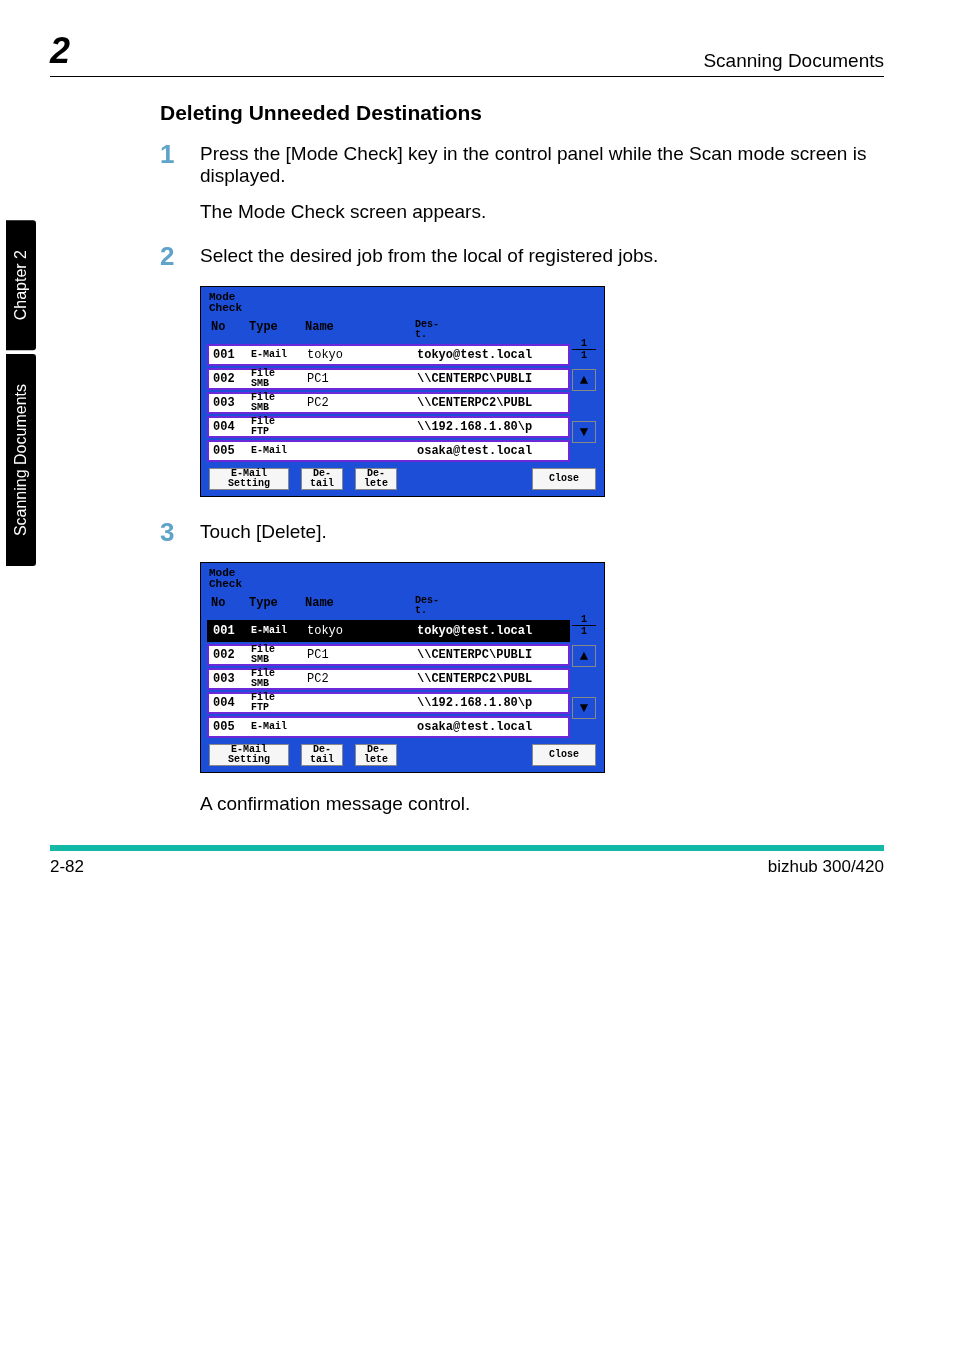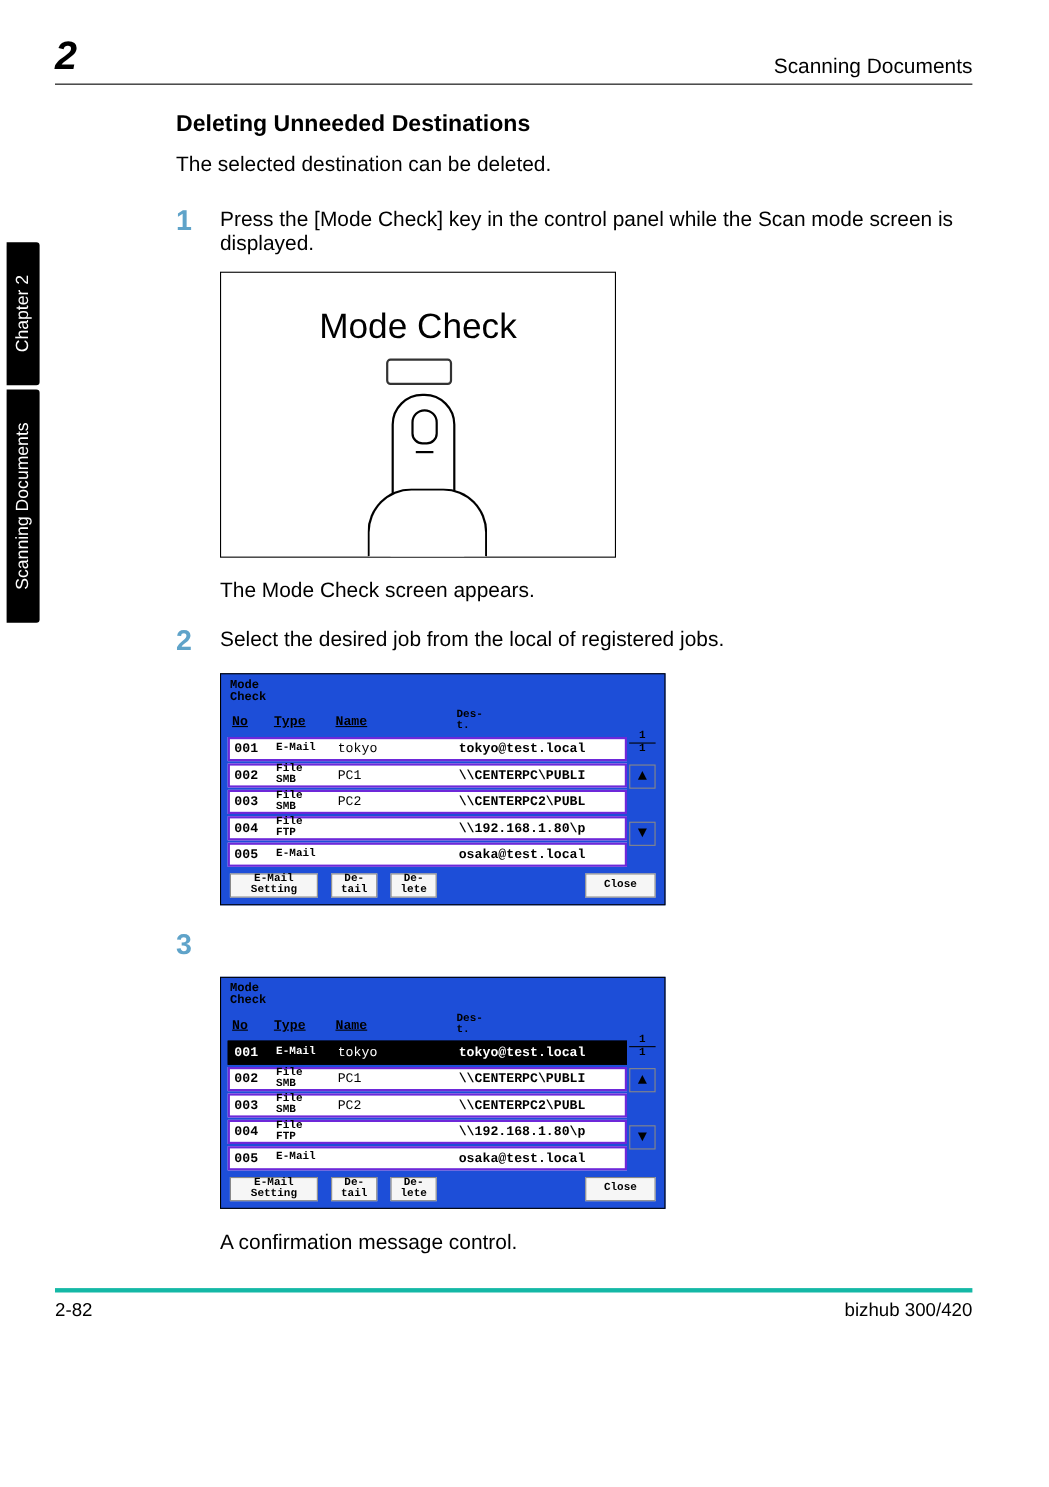--- a/index.html
+++ b/index.html
@@ -22,73 +22,62 @@
     .modecheck-label { position: absolute; top: 30px; width: 100%; text-align: center; font-size: 32px; font-weight: 400; font-family: Arial, sans-serif; }
     .key-slot { position: absolute; top: 78px; left: 150px; width: 60px; height: 24px; border: 2px solid #333; border-radius: 4px; }
     .finger { position: absolute; top: 110px; left: 155px; width: 58px; height: 110px; background: #fff; border: 2px solid #000; border-radius: 28px 28px 8px 8px; }
     .finger::after { content: ""; position: absolute; bottom: -40px; left: -24px; width: 105px; height: 60px; background: #fff; border: 2px solid #000; border-bottom: none; border-radius: 40px 40px 0 0; }
     .nail { position: absolute; top: 12px; left: 16px; width: 24px; height: 32px; border: 2px solid #000; border-radius: 12px 12px 10px 10px; }
     .nail-line { position: absolute; top: 50px; left: 20px; width: 16px; height: 2px; background: #000; }
     .screen { width: 405px; border: 1px solid #000; background: #1d4ed8; font-family: "Courier New", monospace; font-size: 12px; padding: 3px 4px 6px 4px; }
     .scr-title { font-weight: bold; font-size: 11px; line-height: 1; padding: 2px 4px 4px 4px; }
     .scr-title span { display: block; }
     .scr-body { position: relative; }
-    .hrow { display: flex; align-items: center; padding: 2px 6px; text-decoration: underline; }
+    .hrow { display: flex; align-items: flex-start; padding: 2px 6px; }
     .row { display: flex; align-items: center; border: 2px solid #6d28d9; margin: 2px 30px 2px 2px; padding: 1px 4px; height: 22px; background: #fff; }
     .row.sel { background: #000; color: #fff; border-color:#000; }
     .c-no { width: 38px; font-weight: bold; }
     .c-type { width: 56px; font-weight: bold; font-size: 10px; line-height: 1; }
     .c-name { width: 110px; font-weight: normal; }
     .c-dest { flex: 1; font-weight: bold; text-align: left; }
     .h-no { width: 38px; font-weight: bold; }
     .h-type { width: 56px; font-weight: bold; }
     .h-name { width: 110px; font-weight: bold; }
     .h-dest { flex: 1; font-weight: bold; padding-right: 30px; font-size: 10px; line-height: 1; }
     .pager { position: absolute; right: 4px; top: 20px; width: 24px; text-align: center; font-size: 10px; font-weight: bold; }
     .pager .frac { border-bottom: 1px solid #000; }
     .arrow-btn { width: 24px; height: 22px; border: 1px solid #888; display: flex; align-items: center; justify-content: center; margin-top: 8px; font-size: 14px; }
     .footer-row { display: flex; gap: 12px; margin-top: 6px; padding: 0 4px; }
     .fbtn { border: 1px solid #888; padding: 2px 8px; font-size: 10px; font-weight: bold; line-height: 1; text-align: center; background: #f6f6f6; height: 22px; display: flex; flex-direction: column; justify-content: center; }
     .fbtn.rt { margin-left: auto; padding: 2px 16px; height: 22px; }
     .fbtn.wide { padding: 2px 18px; }
-    .page-footer { border-top: 4px solid #14b8a6; margin-top: 30px; padding-top: 6px; display: flex; justify-content: space-between; font-size: 17px; }
+    .page-footer { border-top: 6px solid #14b8a6; margin-top: 30px; padding-top: 6px; display: flex; justify-content: space-between; font-size: 17px; }
     .twoline { display: inline-block; line-height: 1; }
     .twoline small { font-size: 10px; display: block; }
   </style>
 </head>
 <body>
 
 <div class="page">
   <div class="side-tabs">
     <div class="side-tab">Chapter 2</div>
     <div class="side-tab">Scanning Documents</div>
   </div>
 
   <div class="header">
     <div class="chap-num">2</div>
     <div class="header-right">Scanning Documents</div>
   </div>
 
   <div class="content">
     <div class="section-title">Deleting Unneeded Destinations</div>
-    <div class="intro">The selected destination can be deleted.</div>
 
     <div class="step">
       <div class="step-num">1</div>
       <div class="step-text">Press the [Mode Check] key in the control panel while the Scan mode screen is displayed.</div>
-    </div>
-    <div class="img-container">
-      <div class="modecheck-img">
-        <div class="modecheck-label">Mode Check</div>
-        <div class="key-slot"></div>
-        <div class="finger">
-            <div class="nail"></div>
-            <div class="nail-line"></div>
-          </div>
-      </div>
     </div>
     <div class="step-sub">The Mode Check screen appears.</div>
 
     <div class="step">
       <div class="step-num">2</div>
       <div class="step-text">Select the desired job from the local of registered jobs.</div>
     </div>
     <div class="img-container">
       <div class="screen">
         <div class="scr-title">
@@ -152,20 +141,21 @@
               <span>De-</span>
               <span>lete</span>
             </div>
           <div class="fbtn rt">Close</div>
         </div>
       </div>
     </div>
 
     <div class="step">
       <div class="step-num">3</div>
+      <div class="step-text">Touch [Delete].</div>
     </div>
     <div class="img-container">
       <div class="screen">
         <div class="scr-title">
           <span>Mode</span>
             <span>Check</span>
         </div>
         <div class="scr-body">
           <div class="hrow">
             <div class="h-no">No</div>

